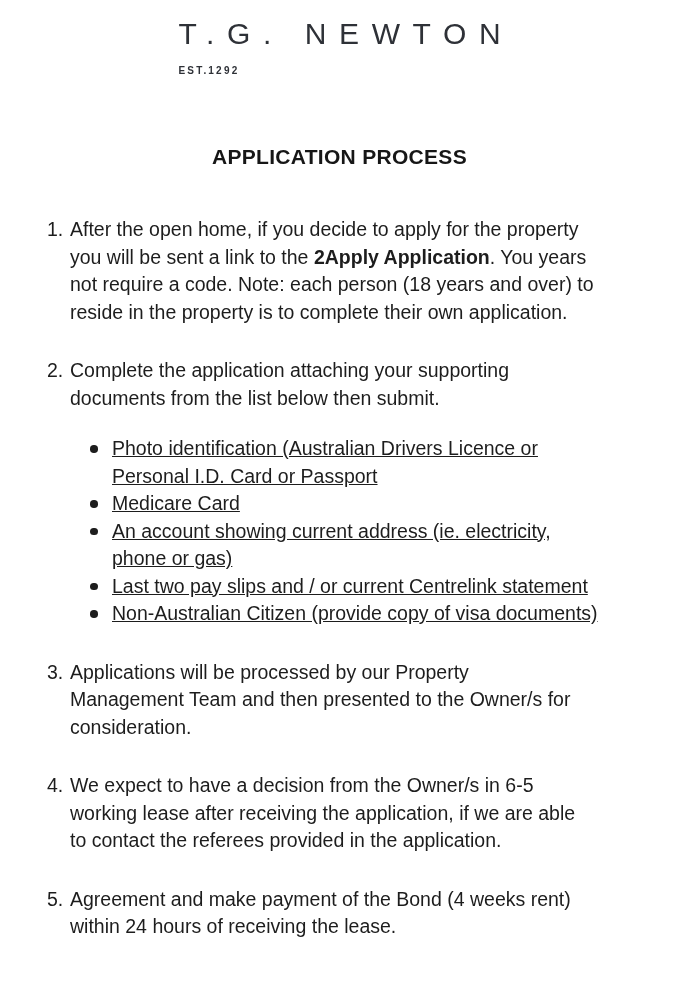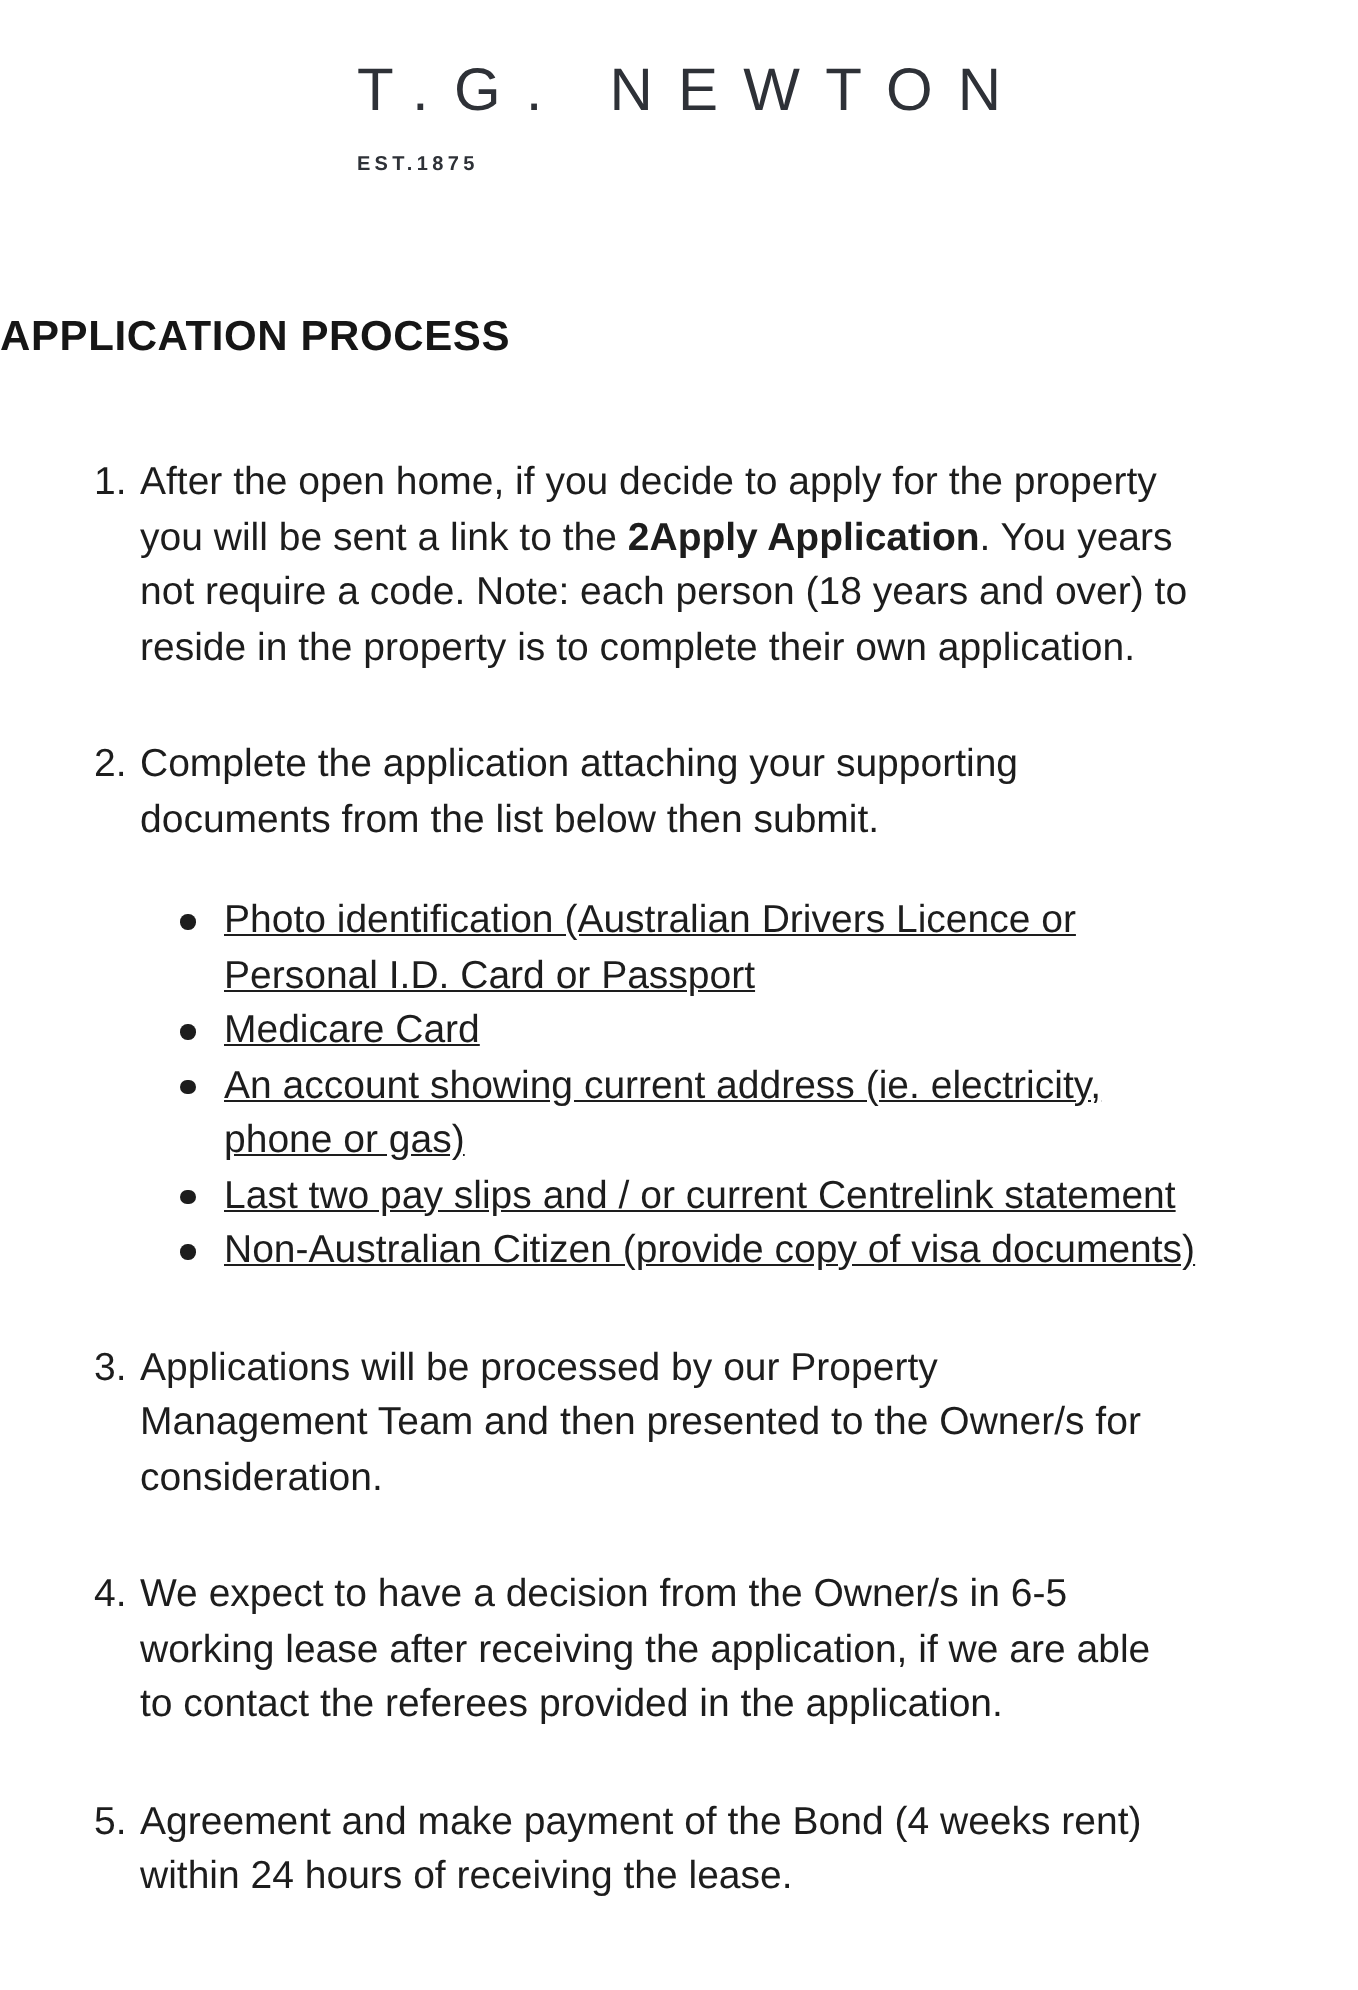--- a/index.html
+++ b/index.html
@@ -9,21 +9,21 @@
   }
   .doc {
     position: relative;
     width: 679px;
     height: 995px;
     margin: 0 auto;
     background: #ffffff;
     color: #1d1d1d;
     overflow: hidden;
     box-sizing: border-box;
-    padding-top: 28px;
+    padding-top: 16px;
   }
 
   
   .logo-wrap {
     text-align: center;
   }
   .logo-inner {
     display: inline-block;
     text-align: left;
   }
@@ -44,20 +44,21 @@
     font-size: 10px;
     font-weight: 700;
     letter-spacing: 0.22em;
     color: #2e3137;
     line-height: 13px;
   }
 
   
   .page-title {
     margin-top: 66px;
+    text-align: center;
     font-size: 21px;
     font-weight: 700;
     letter-spacing: 0.3px;
     color: #161616;
     line-height: 25px;
   }
 
   
   .items {
     margin-top: 47px;
@@ -104,21 +105,21 @@
 </head>
 <body>
 
 <div class="doc">
 
   <div class="logo-wrap">
     <div class="logo-inner">
       <span class="brand">T.G. NEWTON</span>
       <div class="est-row">
         <span>EST.</span>
-        <span>1875</span>
+        <span>1292</span>
       </div>
     </div>
   </div>
 
   <div class="page-title">APPLICATION PROCESS</div>
 
   <div class="items" id="items">
       <div class="item">
         <div class="item-number">1.</div>
         <div class="item-body">

